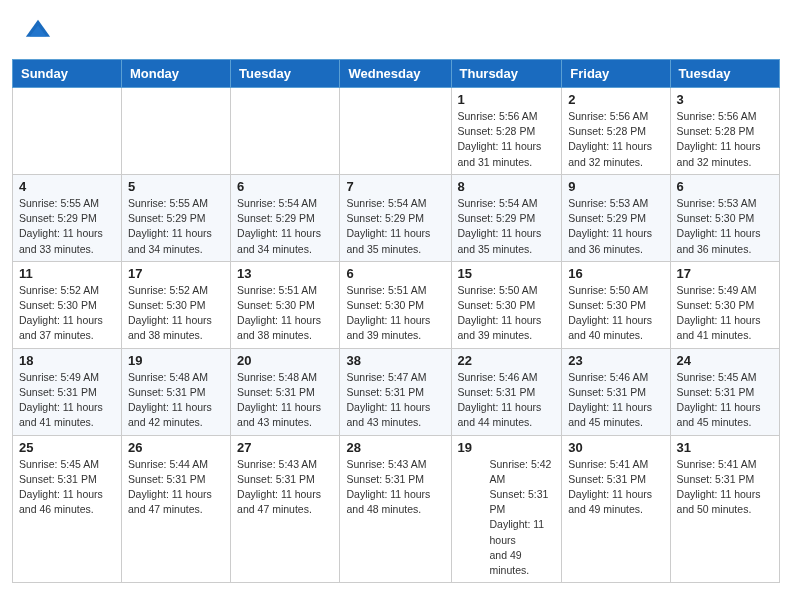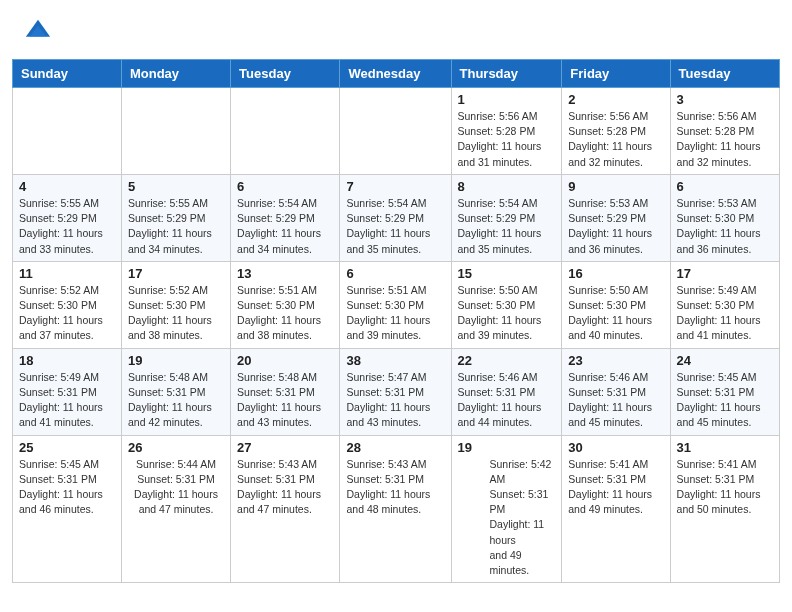--- a/index.html
+++ b/index.html
@@ -309,21 +309,21 @@
         <tr>
           <td>
             <span class="day-number">25</span>
             <div class="day-info" style="white-space: pre-line;">Sunrise: 5:45 AM
 Sunset: 5:31 PM
 Daylight: 11 hours
 and 46 minutes.</div>
           </td>
           <td>
             <span class="day-number">26</span>
-            <div class="day-info" style="white-space: pre-line; text-align: center;">Sunrise: 5:44 AM
+            <div class="day-info" style="white-space: pre-line;">Sunrise: 5:44 AM
 Sunset: 5:31 PM
 Daylight: 11 hours
 and 47 minutes.</div>
           </td>
           <td>
             <span class="day-number">27</span>
             <div class="day-info" style="white-space: pre-line;">Sunrise: 5:43 AM
 Sunset: 5:31 PM
 Daylight: 11 hours
 and 47 minutes.</div>

